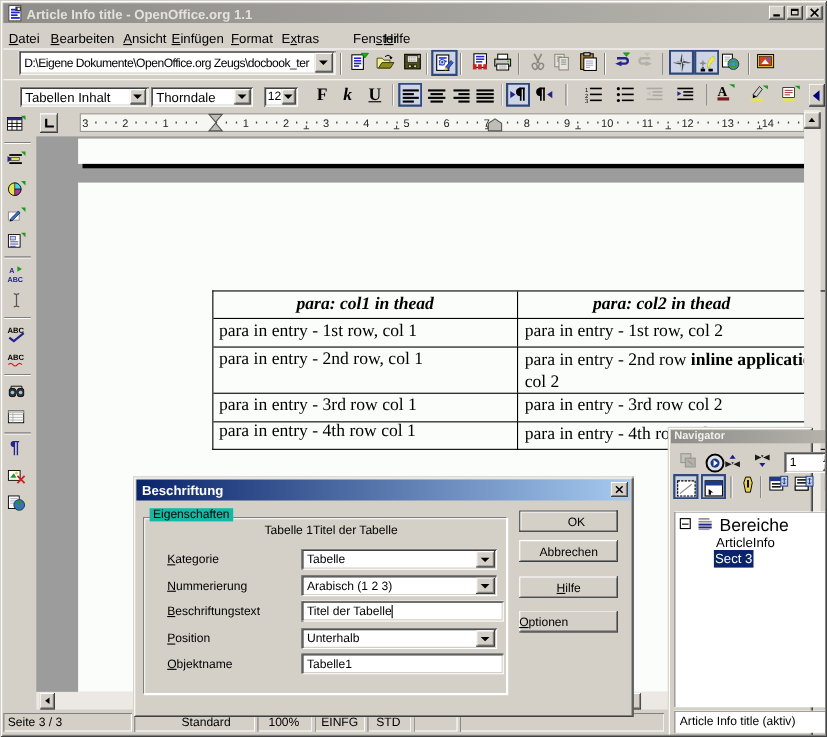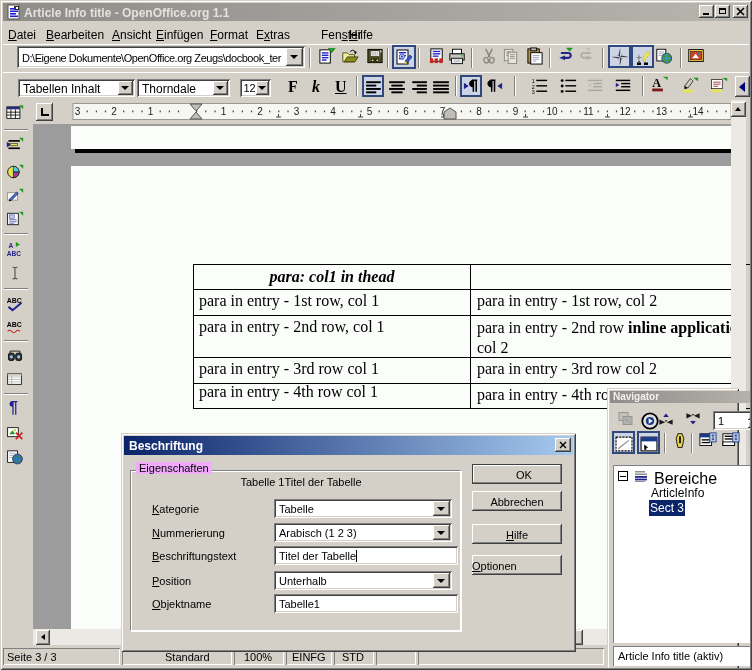--- a/index.html
+++ b/index.html
@@ -519,20 +519,21 @@
 
 <div style="left:33px;top:124px;width:698px;height:505px;background:#9c9c9c;"></div>
 
 <div style="left:71px;top:126px;width:660px;height:23px;background:#fbfdfb;"></div>
 <div style="left:75px;top:149px;width:656px;height:4px;background:#000;"></div>
 
 <div style="left:71px;top:166px;width:660px;height:463px;background:#fbfdfb;"></div>
 
 <div id="dtable" style="left:193px;top:264px;width:628px;height:145px;border:1px solid #000;border-right:none;font-family:Liberation Serif, serif;font-size:16px;">
   <div style="left:0;top:0;width:277px;height:24px;border-right:1px solid #000;text-align:center;font-weight:bold;font-style:italic;padding-top:3px;">para: col1 in thead</div>
+  <div style="left:277px;top:0;width:261px;height:24px;text-align:center;font-weight:bold;font-style:italic;padding-top:3px;">para: col2 in thead</div>
   <div style="left:0;top:24px;width:538px;height:1px;background:#000;"></div>
   <div style="left:0;top:24px;width:277px;height:26px;border-right:1px solid #000;padding:3px 0 0 5px;">para in entry - 1st row, col 1</div>
   <div style="left:277px;top:24px;width:261px;height:26px;padding:3px 0 0 6px;">para in entry - 1st row, col 2</div>
   <div style="left:0;top:50px;width:538px;height:1px;background:#000;"></div>
   <div style="left:0;top:50px;width:277px;height:42px;border-right:1px solid #000;padding:3px 0 0 5px;">para in entry - 2nd row, col 1</div>
   <div style="left:277px;top:50px;width:261px;height:42px;padding:3px 0 0 6px;line-height:20px;white-space:nowrap;overflow:hidden;">para in entry - 2nd row <b>inline application</b><br>col 2</div>
   <div style="left:0;top:92px;width:538px;height:1px;background:#000;"></div>
   <div style="left:0;top:92px;width:277px;height:26px;border-right:1px solid #000;padding:3px 0 0 5px;">para in entry - 3rd row col 1</div>
   <div style="left:277px;top:92px;width:261px;height:26px;padding:3px 0 0 6px;">para in entry - 3rd row col 2</div>
   <div style="left:0;top:118px;width:538px;height:1px;background:#000;"></div>
@@ -565,21 +566,21 @@
 
 <div id="dialog" style="left:121px;top:433px;width:455px;height:219px;background:#d4d0c8;box-shadow:inset 1px 1px 0 #d4d0c8, inset -1px -1px 0 #404040, inset 2px 2px 0 #fff, inset -2px -2px 0 #808080;z-index:10;">
   <div style="left:3px;top:3px;width:449px;height:19px;background:linear-gradient(90deg,#0a246a,#a6caf0);"></div>
   <div style="left:8px;top:6px;font-weight:bold;font-size:12px;color:#fff;">Beschriftung</div>
   <div class="raised2" style="left:434px;top:5px;width:16px;height:14px;"></div>
   <svg style="left:438px;top:8px;" width="9" height="9">
         <path d="M1 1 L7 7 M7 1 L1 7" stroke="#000" stroke-width="1.4"></path>
       </svg>
 
   <div style="left:9px;top:37px;width:331px;height:161px;border:1px solid #808080;border-right-color:#fff;border-bottom-color:#fff;box-shadow:1px 1px 0 #fff, inset 1px 1px 0 #fff;"></div>
-  <div style="left:15px;top:29px;background:#f0abfc;padding:0 3px;">Eigenschaften</div>
+  <div style="left:15px;top:29px;background:#14b8a6;padding:0 3px;">Eigenschaften</div>
   <div style="left:100px;top:43px;width:160px;text-align:center;">Tabelle 1Titel der Tabelle</div>
 
   <div style="left:31px;top:70px;"><span class="u">K</span>ategorie</div>
   <div class="sunken" style="left:153px;top:66px;width:178px;height:19px;"></div>
   <div style="left:158px;top:70px;">Tabelle</div>
   <div class="combobtn" style="left:312px;top:68px;width:17px;height:15px;"></div>
   <div class="arrowdown" style="left:316px;top:74px;"></div>
 
   <div style="left:31px;top:94px;"><span class="u">N</span>ummerierung</div>
   <div class="sunken" style="left:153px;top:90px;width:178px;height:19px;"></div>

